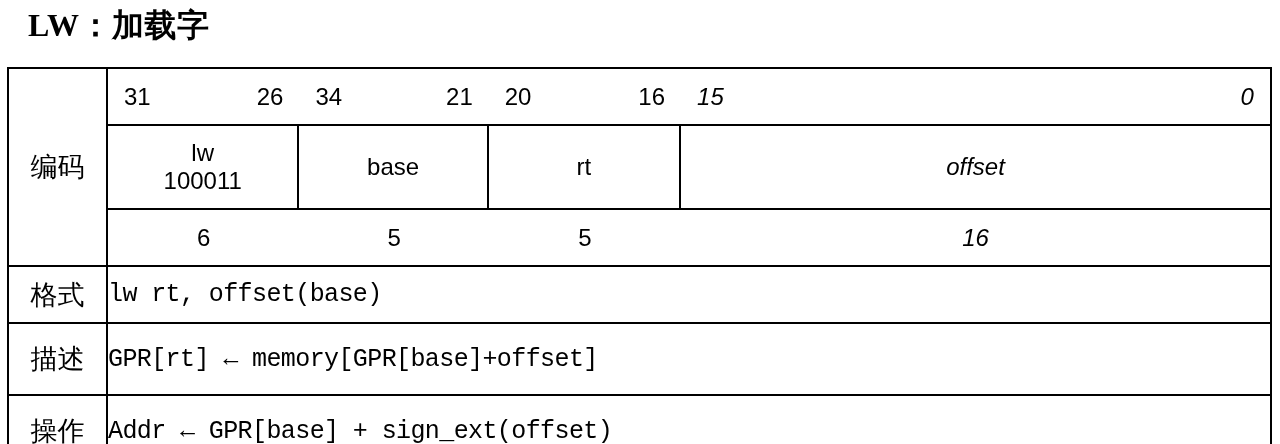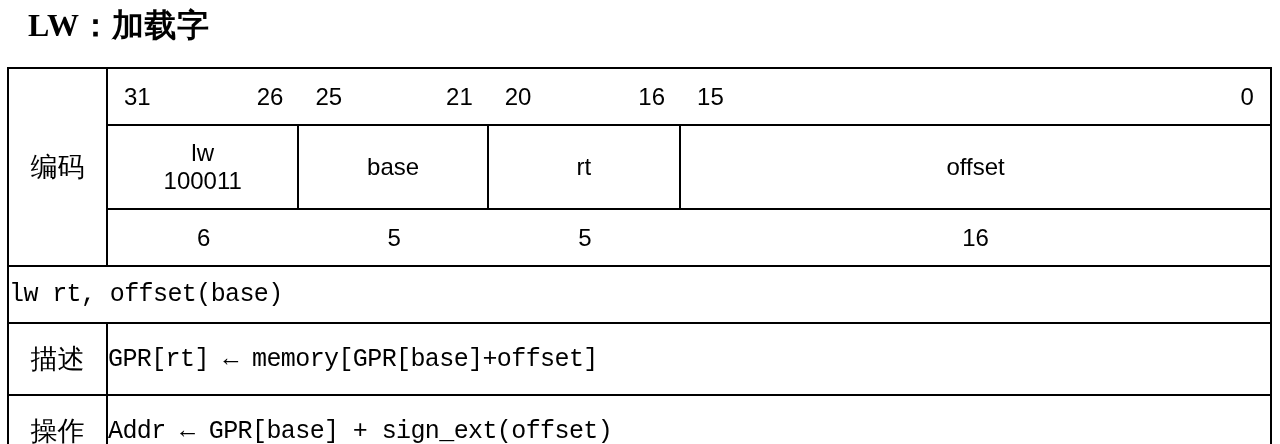--- a/index.html
+++ b/index.html
@@ -35,21 +35,21 @@
   .enc-block { flex: 1; display: flex; flex-direction: column; min-width: 0; }
 
   .bit-row { height: 57px; border-bottom: 2px solid #000; display: flex; }
   .bit-cell {
     display: flex; justify-content: space-between; align-items: center;
     padding: 0 16px; font-size: 24px;
   }
   .f0 { width: 16.47%; }
   .f1 { width: 16.30%; }
   .f2 { width: 16.55%; }
-  .f3 { width: 50.68%; }
+  .f3 { width: 50.68%; font-style: italic; }
 
   .field-row { height: 84px; border-bottom: 2px solid #000; display: flex; }
   .field-cell {
     display: flex; flex-direction: column;
     justify-content: center; align-items: center;
     font-size: 24px; line-height: 1.18;
   }
   .field-cell.bordered { border-right: 2px solid #000; }
 
   .width-row { height: 55px; display: flex; align-items: center; }
@@ -75,21 +75,21 @@
   <div class="row">
     <div class="label-cell">编码</div>
     <div class="enc-block">
 
       <div class="bit-row">
         <div class="bit-cell f0">
           <span>31</span>
           <span>26</span>
         </div>
         <div class="bit-cell f1">
-          <span>25</span>
+          <span>34</span>
           <span>21</span>
         </div>
         <div class="bit-cell f2">
           <span>20</span>
           <span>16</span>
         </div>
         <div class="bit-cell f3">
           <span>15</span>
           <span>0</span>
         </div>
@@ -115,20 +115,21 @@
         <div class="width-cell f0">6</div>
         <div class="width-cell f1">5</div>
         <div class="width-cell f2">5</div>
         <div class="width-cell f3">16</div>
       </div>
 
     </div>
   </div>
 
   <div class="row code-row h57">
+    <div class="label-cell">格式</div>
     <div class="code-content">lw rt, offset(base)</div>
   </div>
 
   <div class="row code-row h56">
     <div class="label-cell">描述</div>
     <div class="code-content">GPR[rt] ← memory[GPR[base]+offset]</div>
   </div>
 
   <div class="row code-row h56">
     <div class="label-cell">操作</div>

